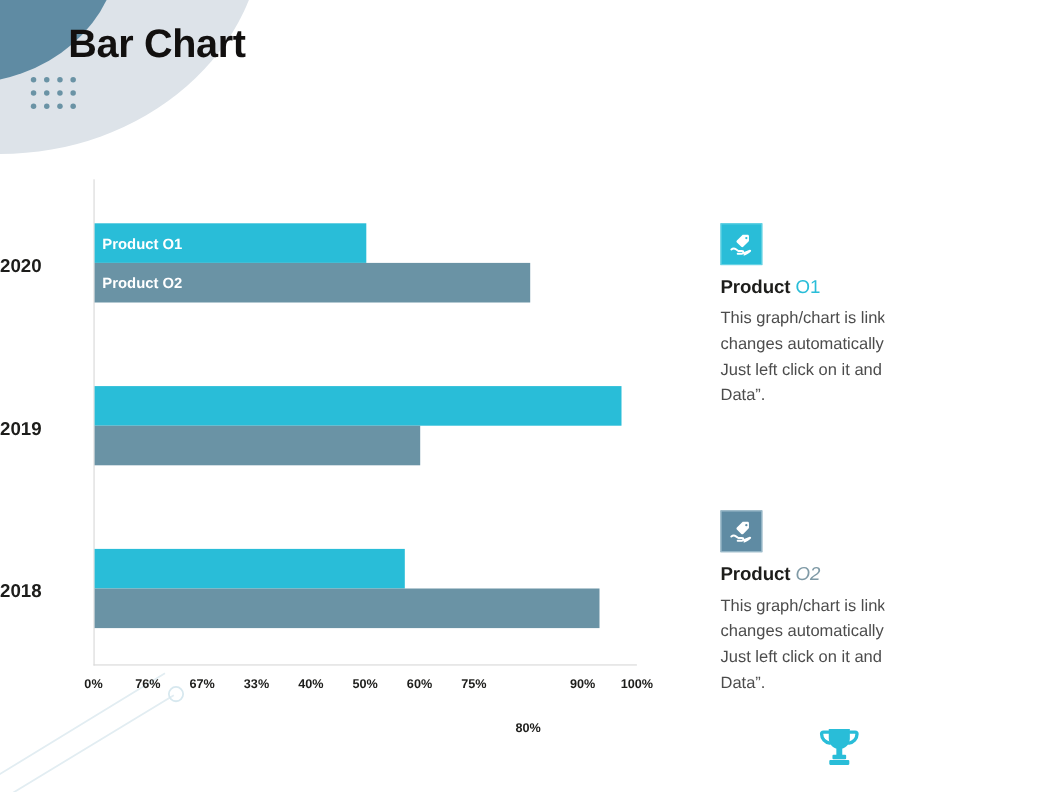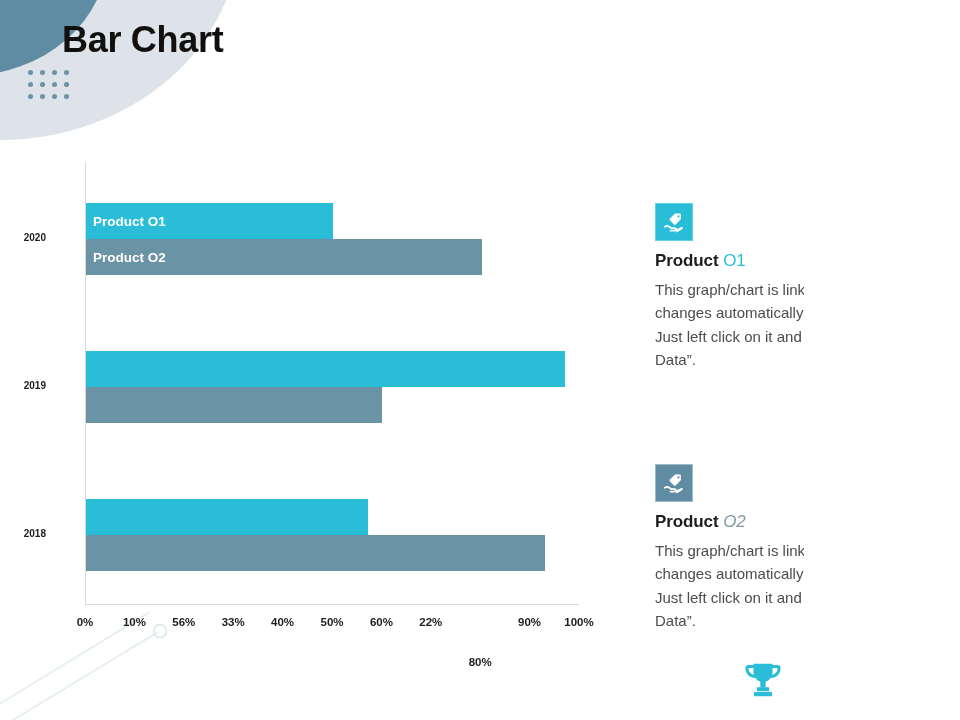--- a/index.html
+++ b/index.html
@@ -100,22 +100,22 @@
   .axis-x {
     left: 85px;
     top: 604px;
     width: 494px;
     height: 1px;
   }
   .y-label {
     position: absolute;
     right: 0;
     width: 46px;
-    text-align: right;
-    font-size: 10px;
+    text-align: left;
+    font-size: 17px;
     font-weight: bold;
     color: #1d1d1b;
   }
   .group {
     position: absolute;
     left: 86px;
   }
   .bar {
     position: absolute;
     left: 0;
@@ -243,27 +243,27 @@
     </div>
 
     <div class="y-label" style="left:0; top:528px;">2018</div>
     <div class="group" style="top:499px; width:500px; height:74px;">
       <div class="bar cyan" style="top:0px;  width:282px;"></div>
       <div class="bar steel" style="top:36px; width:459px;"></div>
     </div>
 
     <div class="x-ticks">
       <span class="x-tick" style="left:0%;">0%</span>
-      <span class="x-tick" style="left:10%;">10%</span>
-      <span class="x-tick" style="left:20%;">56%</span>
+      <span class="x-tick" style="left:10%;">76%</span>
+      <span class="x-tick" style="left:20%;">67%</span>
       <span class="x-tick" style="left:30%;">33%</span>
       <span class="x-tick" style="left:40%;">40%</span>
       <span class="x-tick" style="left:50%;">50%</span>
       <span class="x-tick" style="left:60%;">60%</span>
-      <span class="x-tick" style="left:70%;">22%</span>
+      <span class="x-tick" style="left:70%;">75%</span>
       <span class="x-tick" style="left:80%;margin-top:40px;">80%</span>
       <span class="x-tick" style="left:90%;">90%</span>
       <span class="x-tick" style="left:100%;">100%</span>
     </div>
   </div>
 
   <div class="info" style="left:655px; top:203px;">
     <div class="info-icon cyan">
       <svg width="22" height="22" viewBox="0 0 24 24" fill="none">
         <path d="M13.8 2.6h4.4c.7 0 1.3.6 1.3 1.3v4.4c0 .4-.1.7-.4 1l-5.3 5.3c-.5.5-1.4.5-1.9 0l-4.4-4.4c-.5-.5-.5-1.4 0-1.9l5.3-5.3c.3-.3.6-.4 1-.4z" fill="#ffffff"></path>

